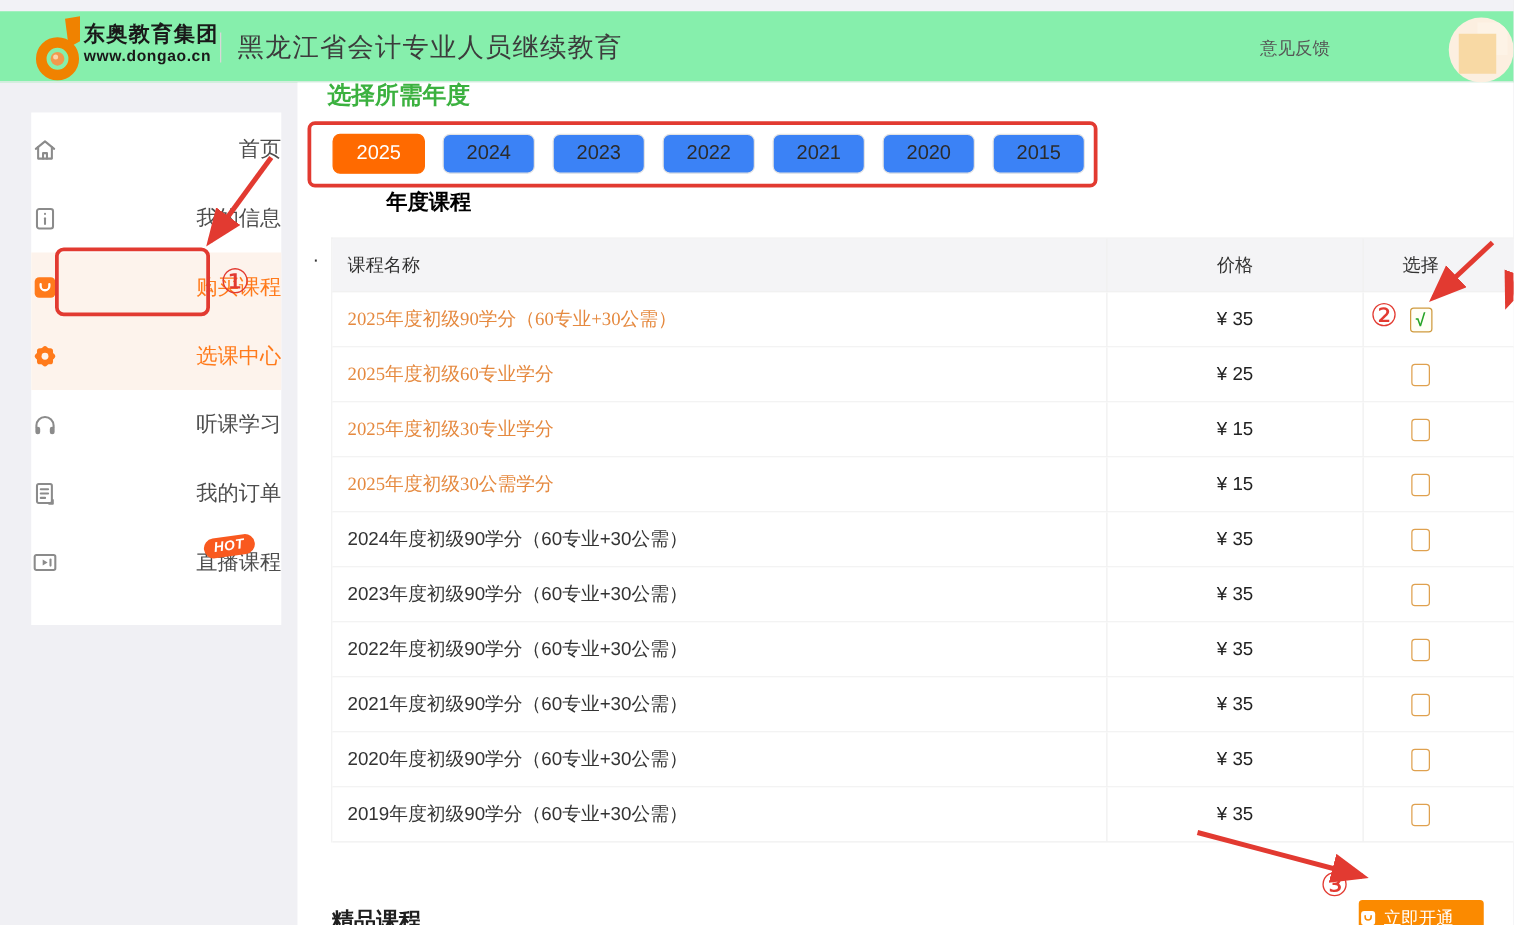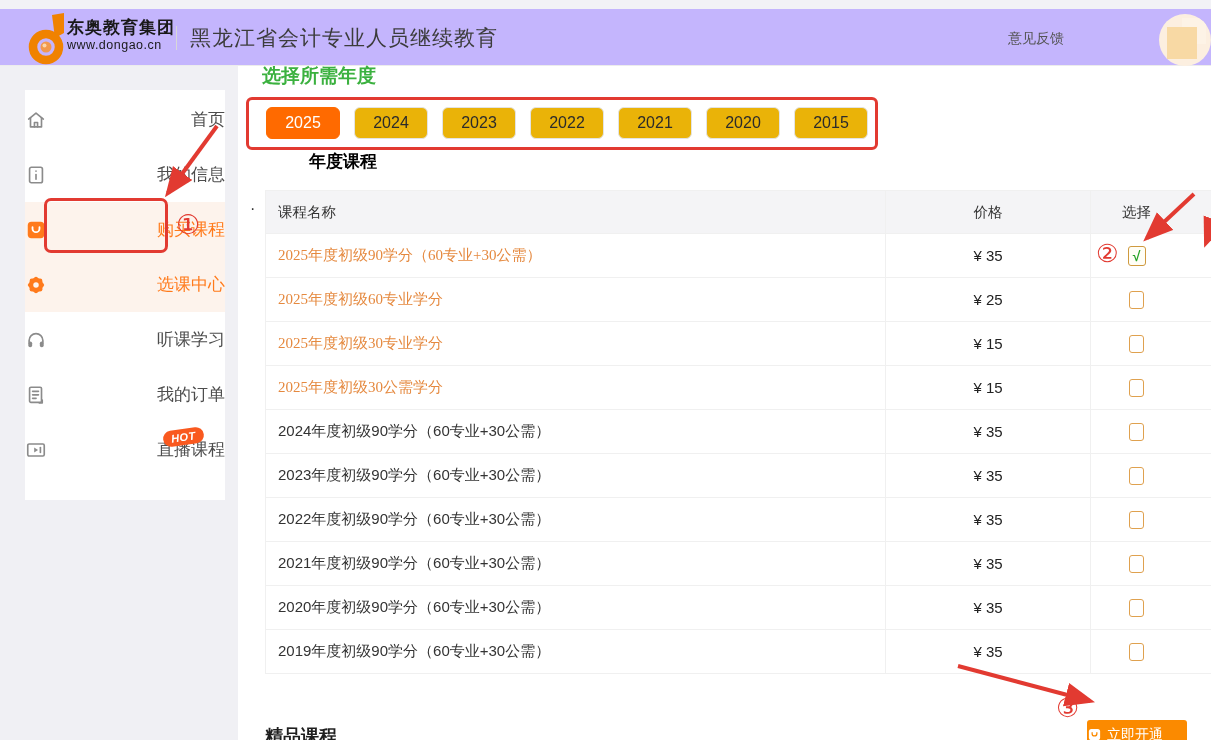--- a/index.html
+++ b/index.html
@@ -6,25 +6,25 @@
     --annotation-red:#e23a31; --primary-orange:#ff6a00; --button-orange:#fb8a00;
     --sidebar-orange:#ff7a1b; --green:#3bb13f; --course-orange:#e5893f;
   }
   *{margin:0;padding:0;box-sizing:border-box;}
   html,body{background:#e9e9ee;}
   body{font-family:"Liberation Sans","DejaVu Sans",sans-serif;}
   #stage{position:relative;width:1211px;height:740px;background:#f0f0f4;overflow:hidden;}
 
   
   .top-strip{position:absolute;left:0;top:0;width:1211px;height:9px;background:#f2f2f6;}
-  .header{position:absolute;left:0;top:9px;width:1211px;height:57px;background:#c4b5fd;border-bottom:1px solid #ececec;}
+  .header{position:absolute;left:0;top:9px;width:1211px;height:57px;background:#86efac;border-bottom:1px solid #ececec;}
   .logo{position:absolute;left:28px;top:3px;}
   .brand{position:absolute;left:67px;top:9px;line-height:1.15;}
   .brand-name{font-size:17px;font-weight:800;color:#191919;letter-spacing:1px;}
-  .brand-url{font-size:12.5px;font-weight:400;color:#191919;letter-spacing:.5px;}
+  .brand-url{font-size:12.5px;font-weight:700;color:#191919;letter-spacing:.5px;}
   .hdr-divider{position:absolute;left:176px;top:17px;height:24px;width:1px;background:#d8d8d8;}
   .site-title{position:absolute;left:190px;top:15px;font-size:21px;color:#3c3c3c;letter-spacing:1px;}
   .feedback{position:absolute;left:1008px;top:21px;font-size:14px;color:#555;cursor:pointer;}
   .avatar{position:absolute;left:1159px;top:5px;width:52px;height:52px;border-radius:50%;background:#fcefe0;overflow:hidden;}
   .avatar .sq-light{position:absolute;left:23px;top:4px;width:24px;height:26px;background:#fdf3e6;}
   .avatar .sq{position:absolute;left:8px;top:13px;width:30px;height:32px;background:#f8d9a4;}
 
   
   .sidebar{position:absolute;left:25px;top:90px;width:200px;height:410px;background:#fff;}
   .side-hl{position:absolute;left:0;top:112px;width:200px;height:110px;background:#fdf3ec;}
@@ -34,21 +34,21 @@
   .side-icon svg{width:22px;height:22px;display:block;}
   .side-item .side-label{font-size:17px;}
   .side-item.active{color:var(--sidebar-orange);}
   .hot-badge{position:absolute;left:138px;top:7px;background:#f9591f;color:#fff;font-size:11px;font-style:italic;font-weight:800;padding:2px 8px;border-radius:10px;transform:rotate(-8deg);letter-spacing:.5px;}
 
   
   .content{position:absolute;left:238px;top:66px;width:973px;height:674px;background:#fff;}
   .year-title{position:absolute;left:262px;top:63px;font-size:19px;font-weight:700;color:var(--green);}
   .tabs-box{position:absolute;left:246px;top:97px;width:632px;height:53px;border:3px solid var(--annotation-red);border-radius:6px;}
   .tabs-row{position:absolute;left:266px;top:107px;display:flex;gap:14px;}
-  .year-tab{width:74px;height:32px;border:1px solid #e3e3e3;border-radius:6px;background:#eab308;color:#2b2b2b;font-size:16px;font-family:inherit;cursor:pointer;display:flex;align-items:center;justify-content:center;}
+  .year-tab{width:74px;height:32px;border:1px solid #e3e3e3;border-radius:6px;background:#3b82f6;color:#2b2b2b;font-size:16px;font-family:inherit;cursor:pointer;display:flex;align-items:center;justify-content:center;}
   .year-tab.selected{background:var(--primary-orange);border-color:var(--primary-orange);color:#fff;}
   .table-title{position:absolute;left:265px;top:150px;font-size:17px;font-weight:700;color:#000000;margin-left:44px;}
   .stray-bullet{position:absolute;left:250px;top:200px;font-size:16px;color:#333;}
 
   
   .ctable{position:absolute;left:265px;top:190px;width:1071px;border:1px solid #f0f0f0;border-bottom:none;}
   .thead,.trow{display:grid;grid-template-columns:620px 205px 91px;border-bottom:1px solid #f0f0f0;}
   .thead{height:43px;background:#f4f4f6;}
   .trow{height:44px;background:#fff;}
   .tcell{display:flex;align-items:center;font-size:15px;color:#333;border-right:1px solid #f0f0f0;overflow:hidden;}

